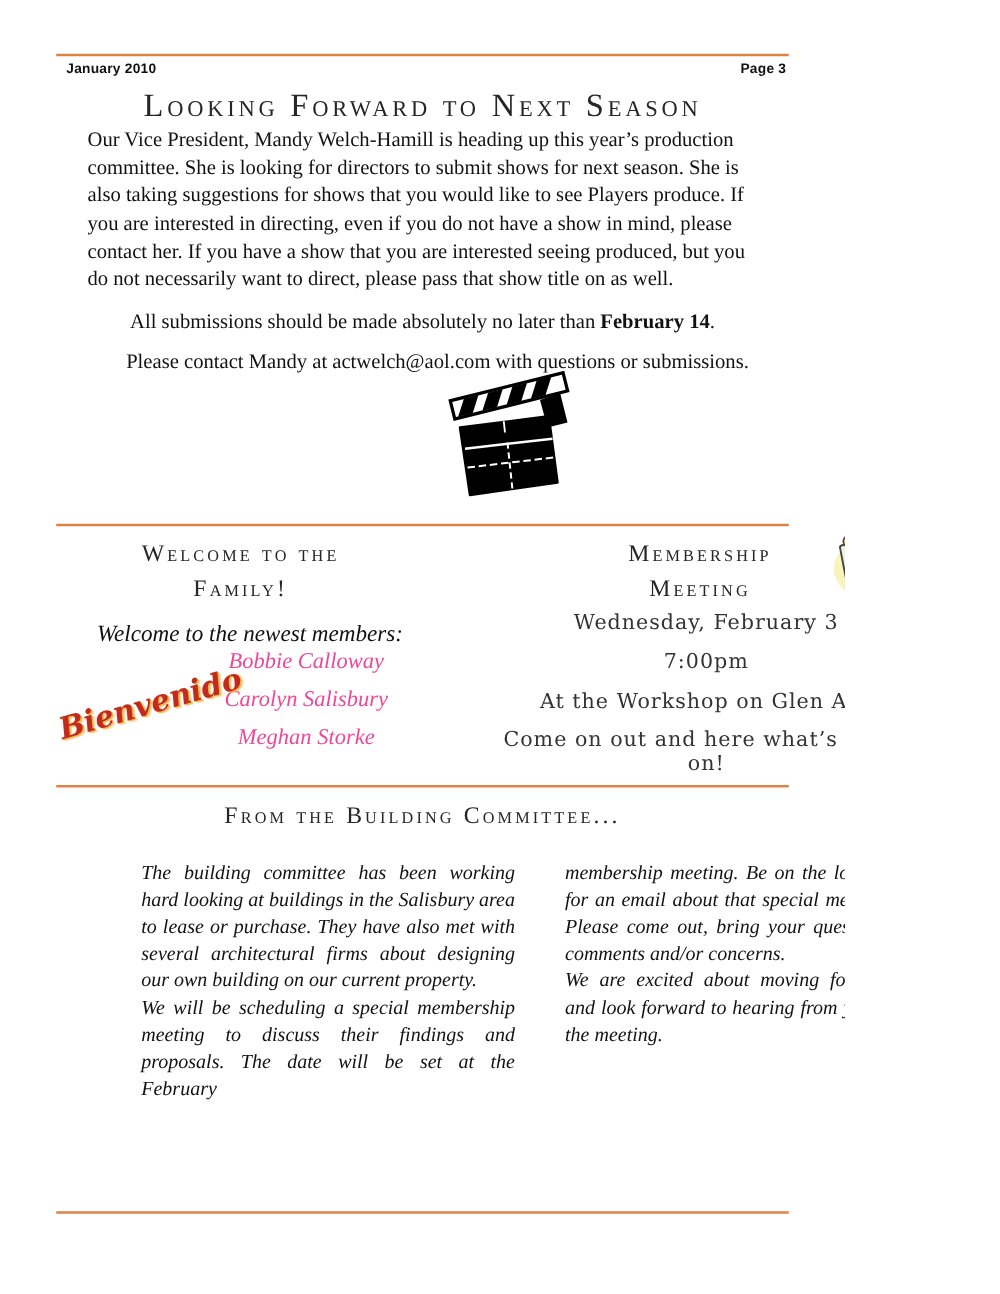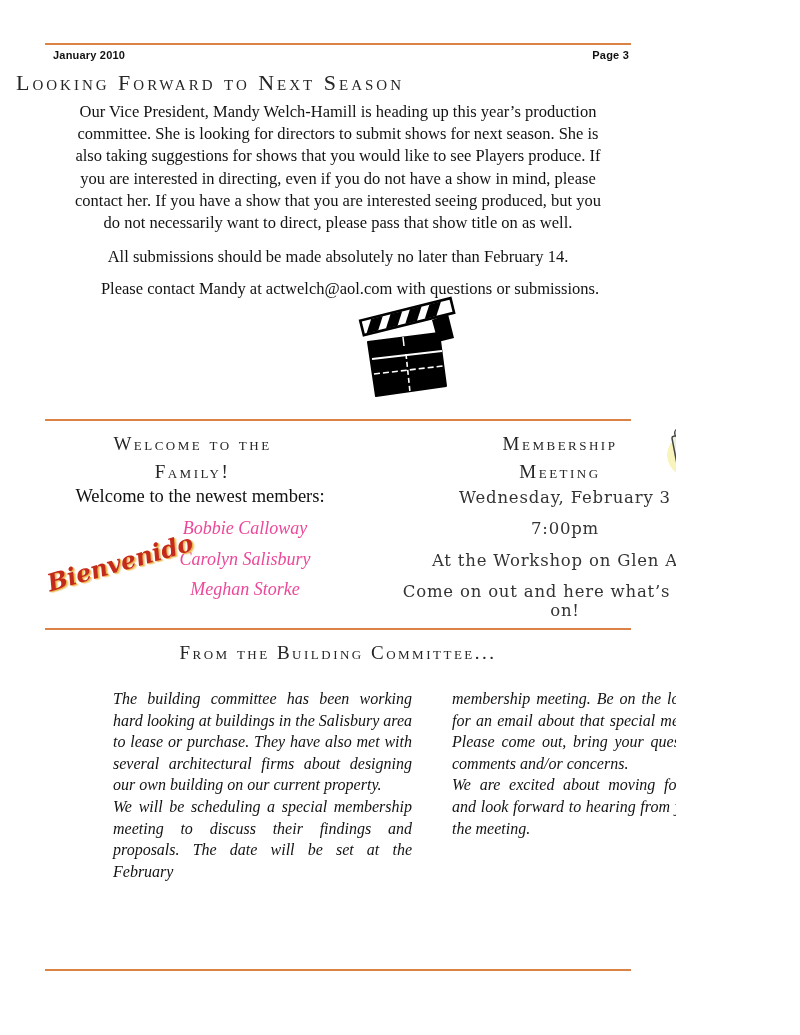--- a/index.html
+++ b/index.html
@@ -15,48 +15,47 @@
     position:absolute;left:45px;right:45px;height:2px;
     background:#DB8247;border:0;margin:0;
   }
   .hdr-text{
     position:absolute;top:49px;
     font-family:"Liberation Sans", sans-serif;
     font-weight:bold;font-size:11px;color:#111;
     letter-spacing:.2px;
   }
   .main-title{
-    position:absolute;top:70px;left:16px;right:0;
-    text-align:left;
+    position:absolute;top:70px;left:0;right:0;
+    text-align:center;
     font-variant:small-caps;
-    font-size:22px;letter-spacing:3px;color:#262626;
+    font-size:26px;letter-spacing:3px;color:#262626;
   }
   .intro-par{
     position:absolute;top:101px;left:70px;right:70px;
-    text-align:center;
     font-size:16.5px;line-height:22.2px;color:#121212;
   }
   .deadline{
     position:absolute;top:247px;left:0;right:0;
     text-align:center;font-size:16.5px;color:#121212;
   }
   .contact{
     position:absolute;top:279px;left:0;right:0;
     text-align:center;font-size:16.5px;color:#121212;padding-left:24px;
   }
   .clapper{position:absolute;left:348px;top:296px;width:118px;height:112px;}
   .sec-title{
     font-variant:small-caps;
     font-size:19px;letter-spacing:2.5px;color:#262626;
     text-align:center;line-height:28px;white-space:pre-line;
   }
   .welcome-title{position:absolute;top:430px;left:45px;width:295px;}
   .welcome-intro{
-    position:absolute;top:486px;left:40px;width:320px;
-    text-align:center;font-size:18.5px;color:#111;
+    position:absolute;top:498px;left:40px;width:320px;
+    text-align:center;font-size:18.5px;color:#111;font-style:italic;
   }
   .members{
     position:absolute;top:513px;left:85px;width:320px;
     text-align:center;font-size:18px;line-height:30.5px;color:#ec4899;font-style:italic;
   }
   .stamp{
     position:absolute;top:548px;left:40px;width:160px;
     transform:rotate(-16deg);
     font-family:"DejaVu Serif", serif;
     font-style:italic;font-weight:bold;
@@ -73,21 +72,21 @@
   }
   .calendar{position:absolute;left:663px;top:418px;width:97px;height:72px;}
   .building-title{position:absolute;top:639px;left:0;right:0;text-align:center;}
   .col{
     position:absolute;top:688px;
     text-align:justify;white-space:pre-line;
     font-size:16px;line-height:21.6px;color:#121212;font-style:italic;
   }
   .col-left{left:113px;width:299px;}
   .col-right{left:452px;width:263px;}
-  b{font-weight:normal;}
+  b{font-weight:bold;}
 </style>
 </head>
 <body>
 
 <div class="page">
 
   <hr class="rule" style="top:43px">
 
   <div class="hdr-text" style="left:53px">January 2010</div>
   <div class="hdr-text" style="right:47px">Page 3</div>

